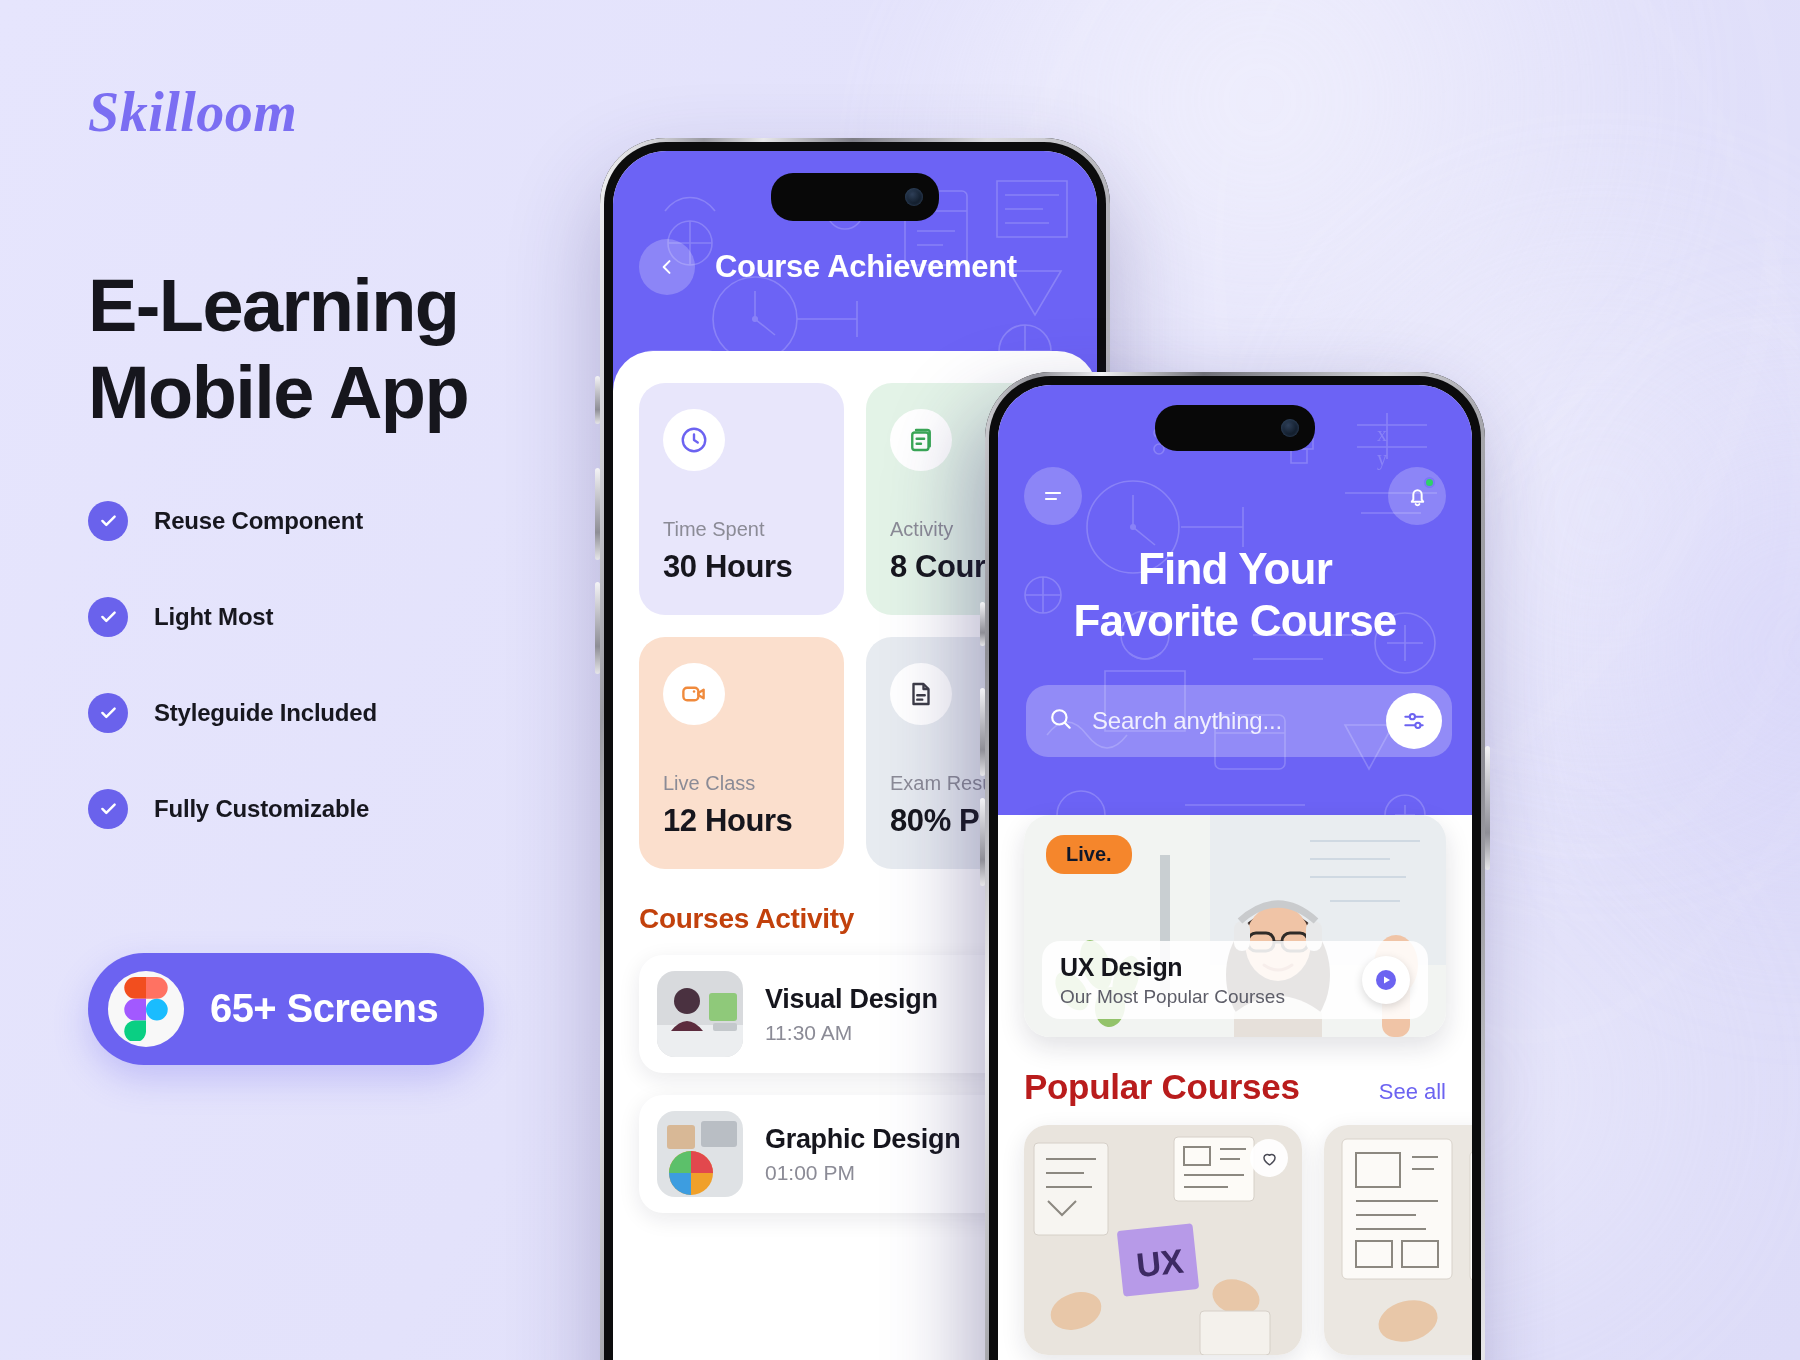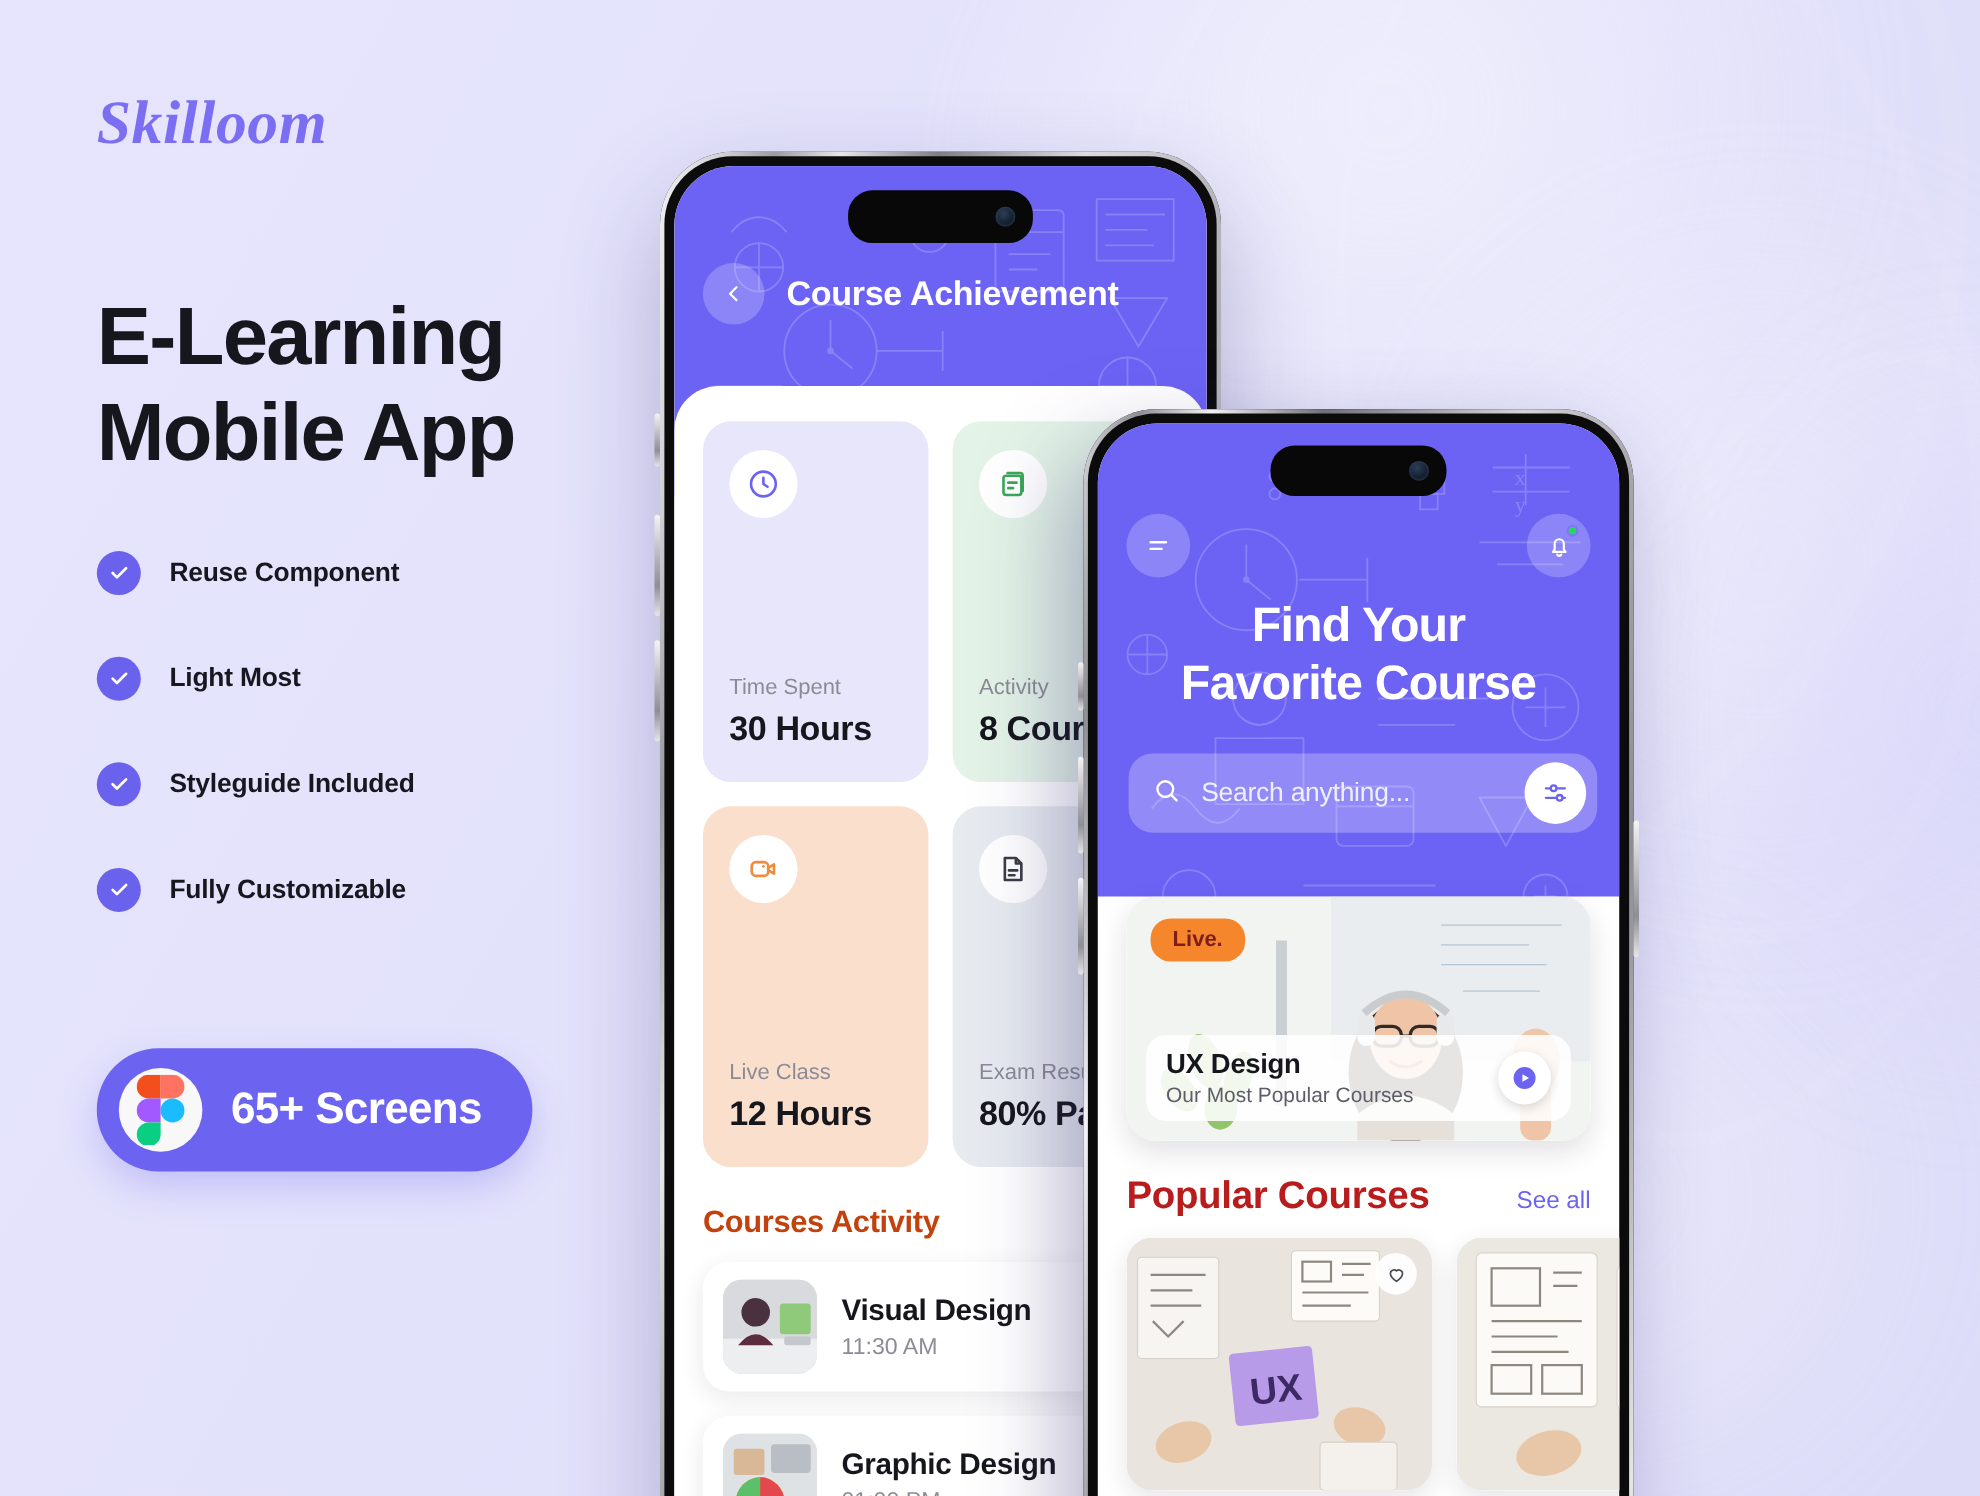--- a/index.html
+++ b/index.html
@@ -88,21 +88,21 @@
 
   
   #phoneA .hero { height:300px; }
   .pa-top { position:absolute; left:26px; top:88px; display:flex; align-items:center; gap:20px; z-index:4; }
   .pa-back { width:56px; height:56px; }
   .pa-title { color:#fff; font-size:31px; font-weight:700; letter-spacing:-.3px; white-space:nowrap; }
 
   .pa-sheet { position:absolute; left:0; right:0; top:200px; bottom:0; background:#fff;
               border-radius:40px 40px 0 0; padding:32px 26px 0 26px; }
   .stat-grid { display:grid; grid-template-columns:1fr 1fr; gap:22px; }
-  .stat-card { border-radius:26px; padding:26px 24px 30px 24px; height:328px;
+  .stat-card { border-radius:26px; padding:26px 24px 30px 24px; height:232px;
                display:flex; flex-direction:column; }
   .stat-ico { width:62px; height:62px; border-radius:50%; background:#fff;
               display:flex; align-items:center; justify-content:center; }
   .stat-spacer { flex:1; }
   .stat-label { font-size:20px; color:#8b8b96; margin-bottom:8px; }
   .stat-value { font-size:31px; font-weight:700; color:#16161d; letter-spacing:-.4px; white-space:nowrap; }
 
   .sec-title { font-size:28px; font-weight:700; color:#c2410c; margin:34px 0 20px 0; letter-spacing:-.3px; }
   .act-row { display:flex; align-items:center; gap:22px; background:#fff; border-radius:24px;
              padding:16px 18px; box-shadow:0 6px 22px rgba(24,24,45,.09); margin-bottom:22px; }
@@ -126,21 +126,21 @@
                display:flex; align-items:center; gap:18px; padding:0 10px 0 22px; }
   .pb-search-ph { flex:1; color:rgba(255,255,255,.86); font-size:24px; letter-spacing:-.2px; }
   .pb-filter { width:56px; height:56px; border-radius:50%; background:#fff;
                display:flex; align-items:center; justify-content:center; flex:0 0 auto; }
 
   .pb-body { position:absolute; left:0; right:0; top:430px; bottom:0; background:#fff; padding:0 26px; }
   .promo { position:relative; border-radius:26px; overflow:hidden; height:222px;
            box-shadow:0 10px 26px rgba(24,24,45,.13); }
   .promo-img { position:absolute; inset:0; }
   .promo-img svg { width:100%; height:100%; display:block; }
-  .live-badge { position:absolute; left:22px; top:20px; background:#f5862c; color:#7f1d1d;
+  .live-badge { position:absolute; left:22px; top:20px; background:#f5862c; color:#0f172a;
                 font-size:20px; font-weight:600; padding:8px 20px; border-radius:18px; z-index:3; }
   .promo-bar { position:absolute; left:18px; right:18px; bottom:18px; height:78px; z-index:3;
                background:rgba(255,255,255,.88); border-radius:18px;
                display:flex; align-items:center; padding:0 18px; }
   .promo-t { font-size:25px; font-weight:700; color:#16161d; letter-spacing:-.3px; }
   .promo-s { font-size:19px; color:#5d5d68; margin-top:4px; }
   .promo-play { margin-left:auto; width:48px; height:48px; border-radius:50%; background:#fff;
                 display:flex; align-items:center; justify-content:center; box-shadow:0 3px 10px rgba(0,0,0,.15); }
 
   .pb-secrow { display:flex; align-items:baseline; justify-content:space-between; margin:30px 0 18px 0; }

